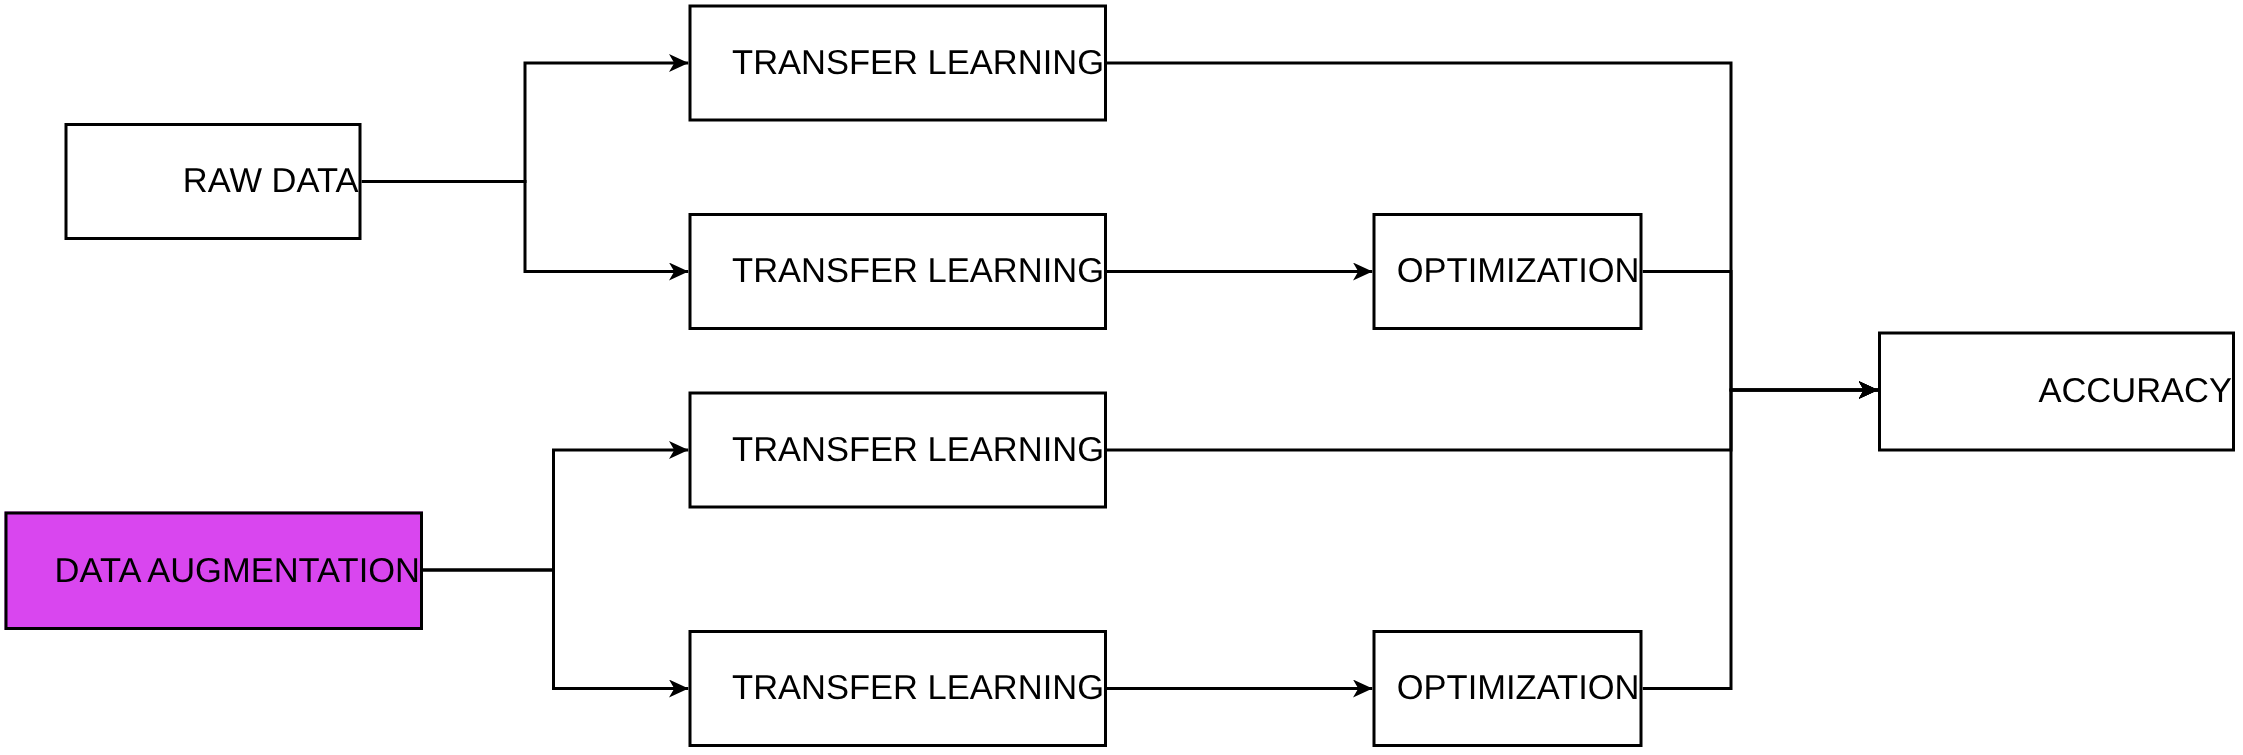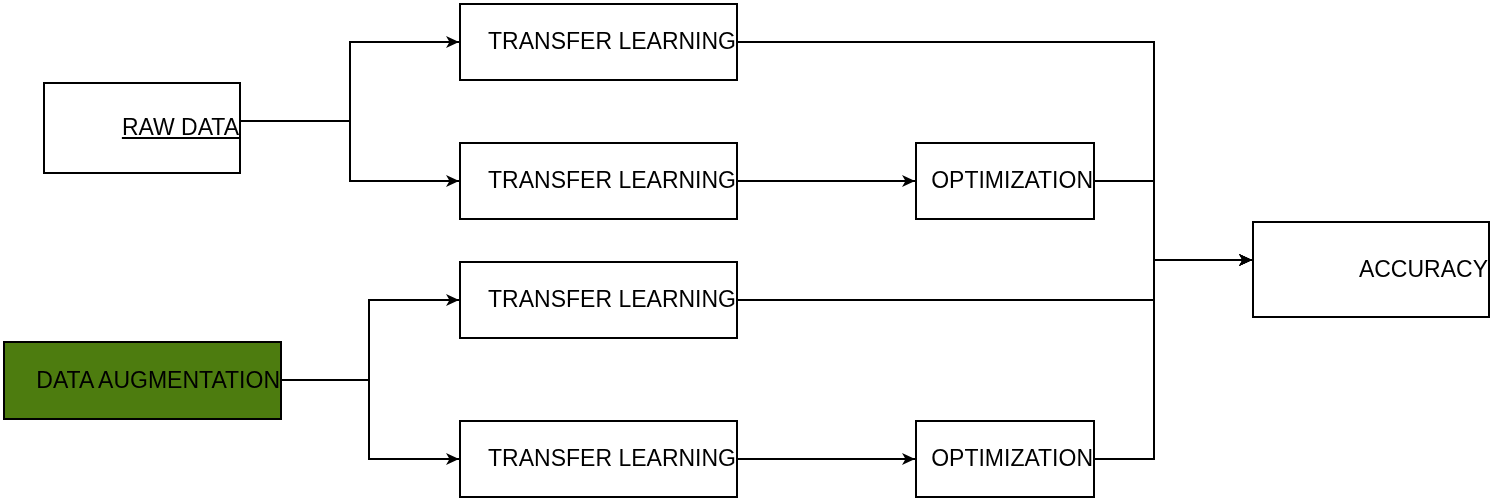--- a/index.html
+++ b/index.html
@@ -69,41 +69,41 @@
         <polyline points="282,380 369,380 369,459 459,459" stroke="#000000" marker-end="url(#arrowhead)"></polyline>
         <polyline points="738,181 915,181" stroke="#000000" marker-end="url(#arrowhead)"></polyline>
         <polyline points="738,459 915,459" stroke="#000000" marker-end="url(#arrowhead)"></polyline>
         <polyline points="738,42 1154,42 1154,260 1252,260" stroke="#000000" marker-end="url(#arrowhead)"></polyline>
         <polyline points="1095,181 1154,181 1154,260 1252,260" stroke="#000000" marker-end="url(#arrowhead)"></polyline>
         <polyline points="738,300 1154,300 1154,260 1252,260" stroke="#000000" marker-end="url(#arrowhead)"></polyline>
         <polyline points="1095,459 1154,459 1154,260 1252,260" stroke="#000000" marker-end="url(#arrowhead)"></polyline>
       </g>
   </svg>
   <div id="node-layer">
-      <div class="node" style="left: 43px; top: 82px; width: 198px; height: 92px; border-color: rgb(0, 0, 0); background: rgb(255, 255, 255); text-decoration: underline;">
+      <div class="node" style="left: 43px; top: 82px; width: 198px; height: 78px; border-color: rgb(0, 0, 0); background: rgb(255, 255, 255);">
         <span class="node-label" style="color: rgb(0, 0, 0);">RAW DATA</span>
       </div>
-      <div class="node" style="left: 3px; top: 341px; width: 279px; height: 79px; border-color: rgb(0, 0, 0); background: #4d7c0f;">
+      <div class="node" style="left: 3px; top: 341px; width: 279px; height: 79px; border-color: rgb(0, 0, 0); background: #d946ef;">
         <span class="node-label" style="color: rgb(0, 0, 0);">DATA AUGMENTATION</span>
       </div>
       <div class="node" style="left: 459px; top: 3px; width: 279px; height: 78px; border-color: rgb(0, 0, 0); background: rgb(255, 255, 255);">
         <span class="node-label" style="color: rgb(0, 0, 0);">TRANSFER LEARNING</span>
       </div>
       <div class="node" style="left: 459px; top: 142px; width: 279px; height: 78px; border-color: rgb(0, 0, 0); background: rgb(255, 255, 255);">
         <span class="node-label" style="color: rgb(0, 0, 0);">TRANSFER LEARNING</span>
       </div>
       <div class="node" style="left: 459px; top: 261px; width: 279px; height: 78px; border-color: rgb(0, 0, 0); background: rgb(255, 255, 255);">
         <span class="node-label" style="color: rgb(0, 0, 0);">TRANSFER LEARNING</span>
       </div>
       <div class="node" style="left: 459px; top: 420px; width: 279px; height: 78px; border-color: rgb(0, 0, 0); background: rgb(255, 255, 255);">
         <span class="node-label" style="color: rgb(0, 0, 0);">TRANSFER LEARNING</span>
       </div>
       <div class="node" style="left: 915px; top: 142px; width: 180px; height: 78px; border-color: rgb(0, 0, 0); background: rgb(255, 255, 255);">
         <span class="node-label" style="color: rgb(0, 0, 0);">OPTIMIZATION</span>
       </div>
       <div class="node" style="left: 915px; top: 420px; width: 180px; height: 78px; border-color: rgb(0, 0, 0); background: rgb(255, 255, 255);">
         <span class="node-label" style="color: rgb(0, 0, 0);">OPTIMIZATION</span>
       </div>
-      <div class="node" style="left: 1252px; top: 221px; width: 238px; height: 97px; border-color: rgb(0, 0, 0); background: rgb(255, 255, 255);">
+      <div class="node" style="left: 1252px; top: 221px; width: 238px; height: 80px; border-color: rgb(0, 0, 0); background: rgb(255, 255, 255);">
         <span class="node-label" style="color: rgb(0, 0, 0);">ACCURACY</span>
       </div>
     </div>
 </div>
 
 </body></html>

